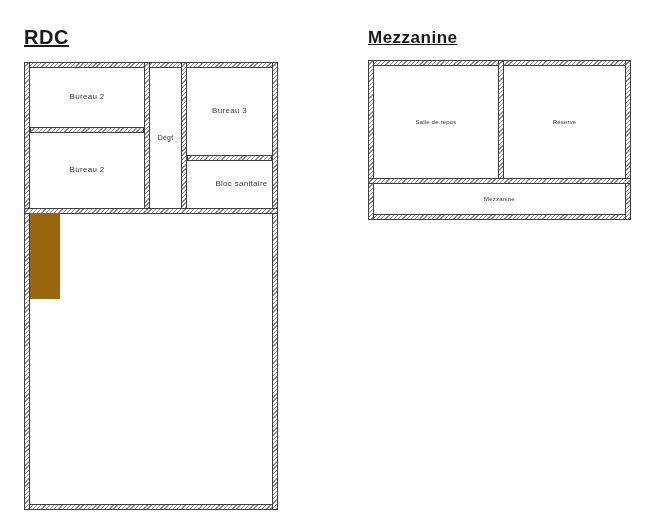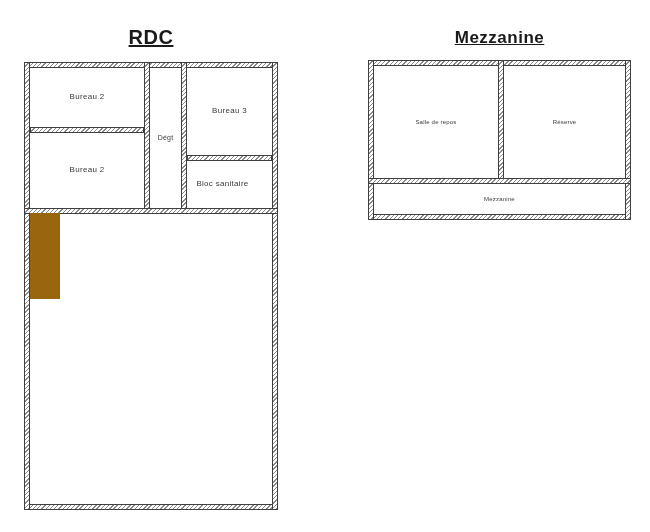--- a/index.html
+++ b/index.html
@@ -1,21 +1,21 @@
 <!DOCTYPE html>
 <html style="--bg: #ffffff; --wall-line: #3f3f3f; --door: #99660f; --label: #3a3a3a;"><head>
 <meta charset="utf-8">
 <style>
   html,body{margin:0;padding:0;background:#ffffff;}
   .canvas{
     position:relative;width:650px;height:532px;background:var(--bg,#fff);
     font-family:"Liberation Sans", sans-serif;overflow:hidden;
   }
   .plan-title{
-    position:absolute;text-align:center;color:#1a1a1a;
+    position:absolute;text-align:left;color:#1a1a1a;
     text-decoration:underline;font-weight:700;letter-spacing:.5px;
   }
   .title-rdc{left:24px;top:26px;width:254px;font-size:20px;}
   .title-mezz{left:368px;top:28px;width:263px;font-size:17px;}
   .plan{position:absolute;}
   .plan-rdc{left:24px;top:62px;width:254px;height:448px;}
   .plan-mezz{left:368px;top:60px;width:263px;height:160px;}
   .wall{
     position:absolute;box-sizing:border-box;
     background:repeating-linear-gradient(135deg,#ffffff 0px,#ffffff 2px,#8a8a8a 2px,#8a8a8a 3px);
@@ -59,21 +59,21 @@
     </div>
     <div class="room lbl-md" style="left:6px;top:71px;width:114px;height:75px;">
       <span>Bureau 2</span>
     </div>
     <div class="room lbl-sm" style="left:126px;top:6px;width:31px;height:140px;">
       <span>Dégt</span>
     </div>
     <div class="room lbl-md" style="left:163px;top:6px;width:85px;height:87px;">
       <span>Bureau 3</span>
     </div>
-    <div class="room lbl-md" style="left:156px;top:99px;width:85px;height:47px;">
+    <div class="room lbl-md" style="left:175px;top:99px;width:85px;height:47px;">
       <span>Bloc sanitaire</span>
     </div>
   </div>
 
   <div class="plan plan-mezz">
 
     <div class="wall" style="left:0;top:0;width:263px;height:6px;"></div>
     <div class="wall" style="left:0;top:154px;width:263px;height:6px;"></div>
     <div class="wall" style="left:0;top:0;width:6px;height:160px;"></div>
     <div class="wall" style="left:257px;top:0;width:6px;height:160px;"></div>

